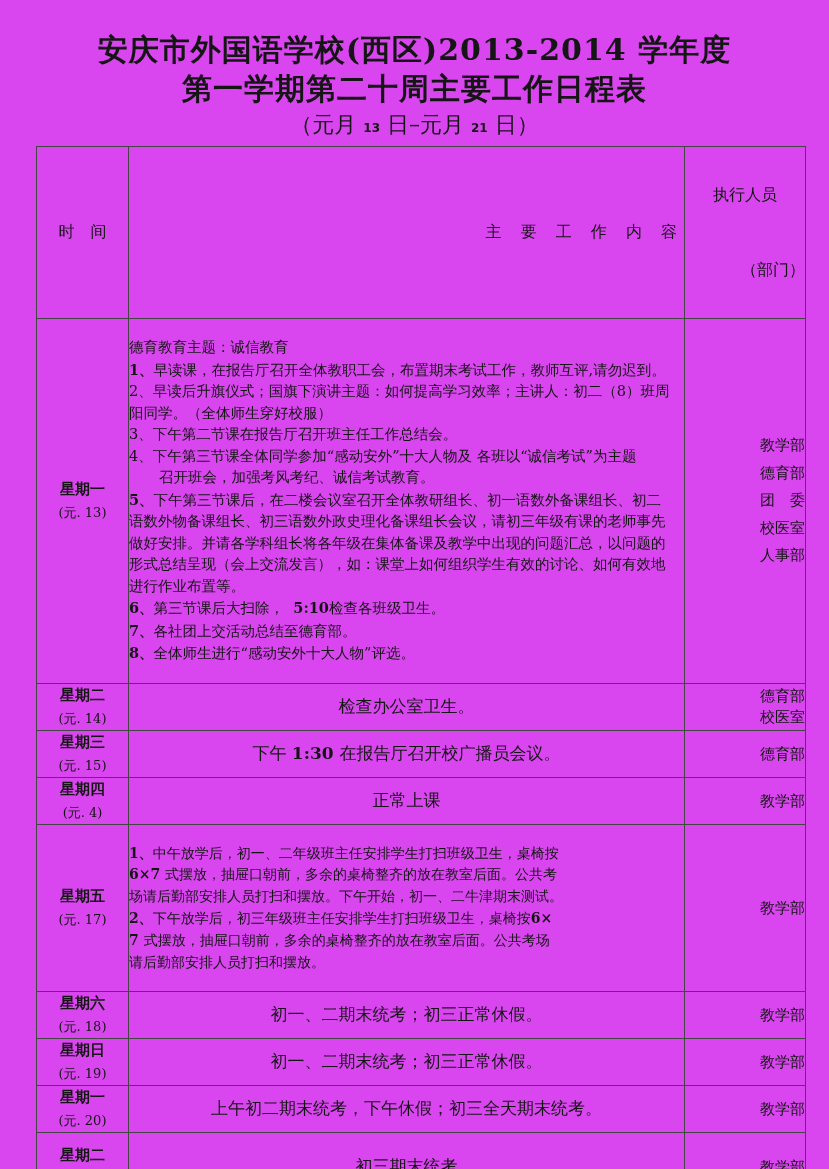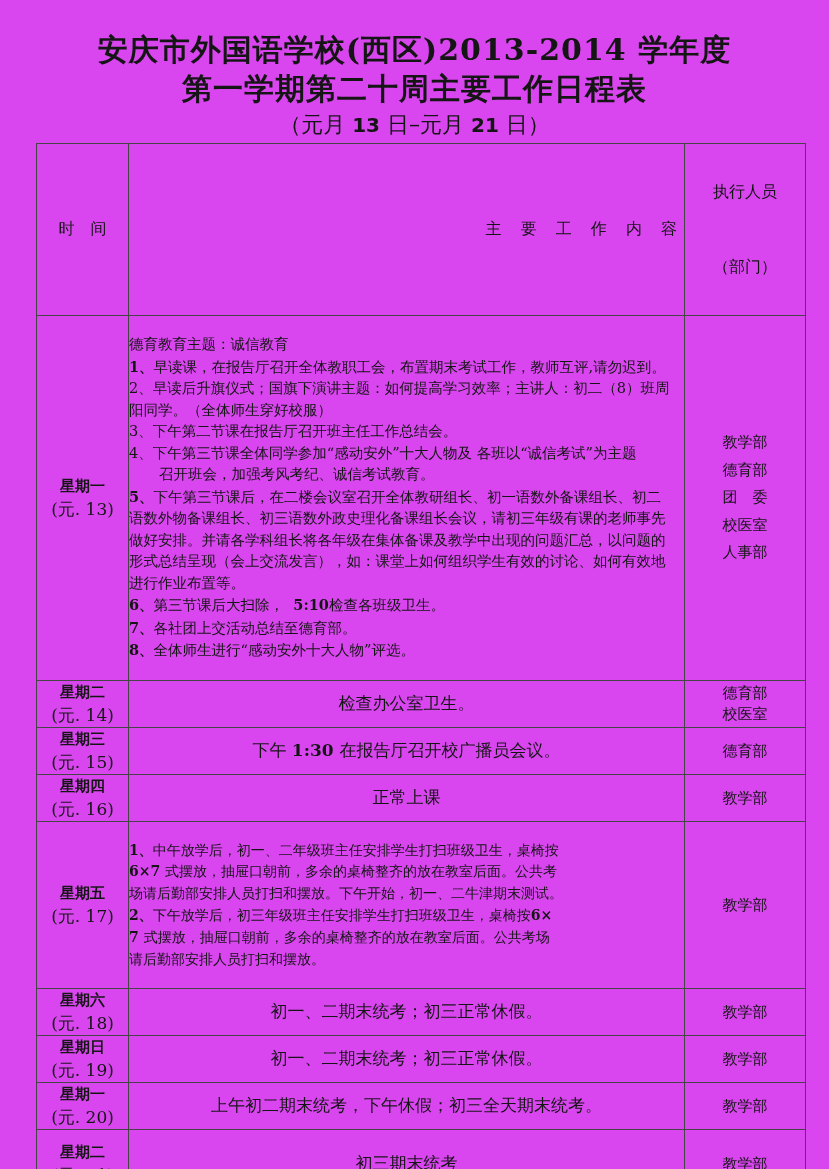--- a/index.html
+++ b/index.html
@@ -23,21 +23,21 @@
   }
   .t3 {
     font-size:22px;
     line-height:31px;
     margin-top:1px;
     white-space:pre;
   }
   .t3 .b {
     font-weight:bold;
     font-family:"DejaVu Sans", sans-serif;
-    font-size:20px;
+    font-size:12px;
   }
 
   
   table.sched {
     border-collapse:collapse;
     table-layout:fixed;
     width:769px;
     margin-left:36px;
     margin-top:2px;
   }
@@ -58,40 +58,40 @@
   tbody tr:nth-child(4) { height:45px;margin-top:44px; }
   tbody tr:nth-child(5) { height:167px; }
   tbody tr:nth-child(6) { height:45px; }
   tbody tr:nth-child(7) { height:45px; }
   tbody tr:nth-child(8) { height:47px; }
   tbody tr:nth-child(9) { height:68px; }
 
   .hcell { text-align:center; font-weight:bold; font-size:16px; white-space:pre; }
   .h-main { letter-spacing:7px;text-align:right; }
   .h-exec .l1 { line-height:20px; }
-  .h-exec .l2 { line-height:20px; margin-top:17px; }
+  .h-exec .l2 { line-height:20px; margin-top:17px;text-align:right; }
 
   .time-cell { text-align:center; }
   .day   { font-weight:bold; font-size:15px; line-height:23px; white-space:pre; }
-  .date  { font-size:17px; line-height:23px; white-space:pre; }
+  .date  { font-size:13px; line-height:23px; white-space:pre; }
 
   .content-cell { padding:0 4px; }
   .line {
     white-space:pre;
     font-size:14.5px;
     line-height:21.5px;
   }
   tr.large .line { font-size:14px; line-height:21.8px; }
   .line.ind { text-indent:30px; }
   .content-cell.center-content { text-align:center; }
   .content-cell.center-content .line { font-size:17px; }
   .b { font-weight:bold; }
 
   .exec-cell { text-align:center; }
-  .exec-line { font-size:15px; line-height:22px; white-space:pre; }
+  .exec-line { font-size:15px; line-height:22px; white-space:pre;text-align:right; }
   tbody tr:nth-child(1) .exec-line { line-height:27.5px; }
   tbody tr:nth-child(2) .exec-line { line-height:21px; }
 </style>
 </head>
 <body>
 
 <div class="page">
 
   <div class="titles">
     <div class="t1">安庆市外国语学校(西区)2013-2014 学年度</div>
@@ -167,21 +167,21 @@
     <td class="content-cell center-content">
             <div class="line"><span>下午 </span><span class="b">1:30 </span><span>在报告厅召开校广播员会议。</span></div>
           </td>
     <td class="exec-cell">
             <div class="exec-line">德育部</div>
           </td>
   </tr>
         <tr>
     <td class="time-cell">
       <div class="day">星期四</div>
-      <div class="date">(元. 16)</div>
+      <div class="date">(元. 4)</div>
     </td>
     <td class="content-cell center-content">
             <div class="line"><span>正常上课</span></div>
           </td>
     <td class="exec-cell">
             <div class="exec-line">教学部</div>
           </td>
   </tr>
         <tr class="large">
     <td class="time-cell">

